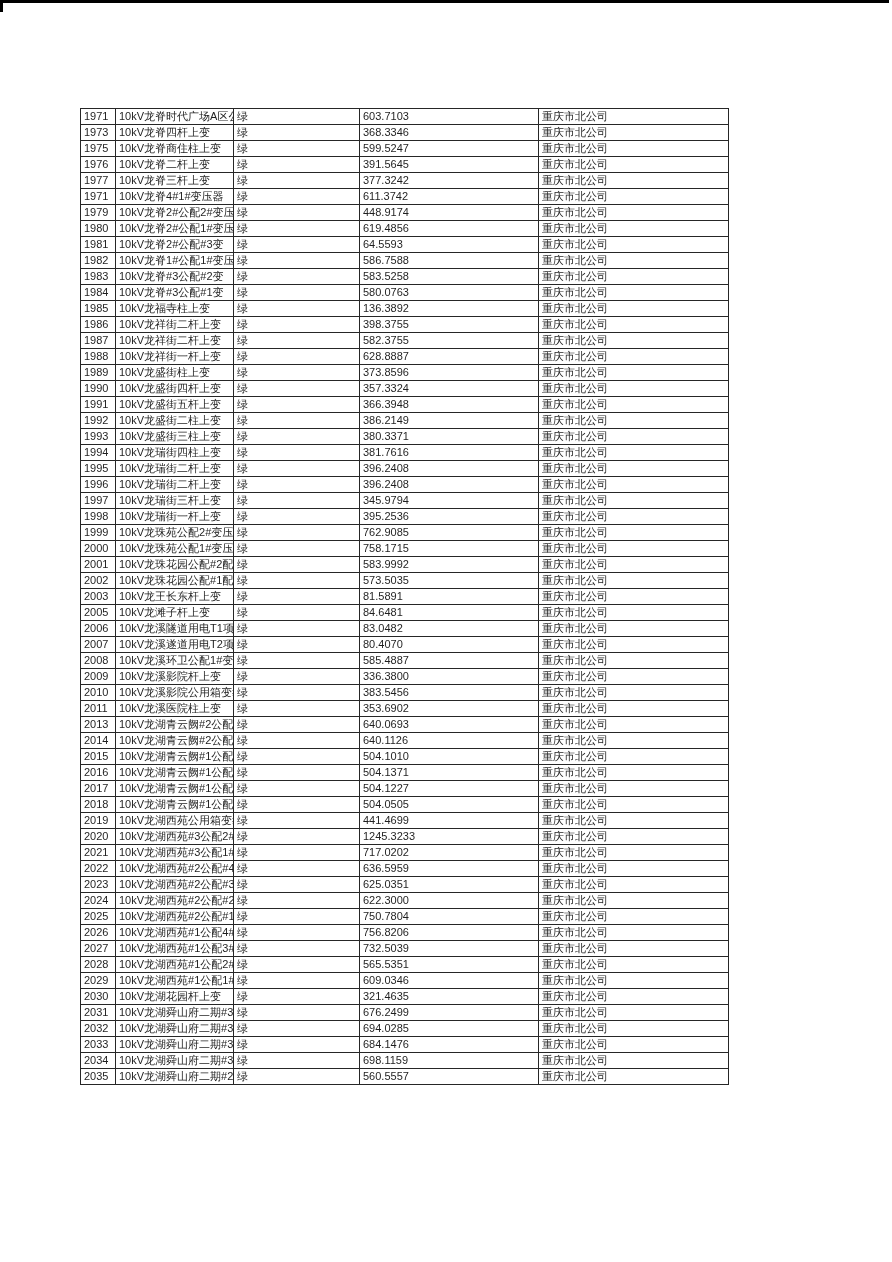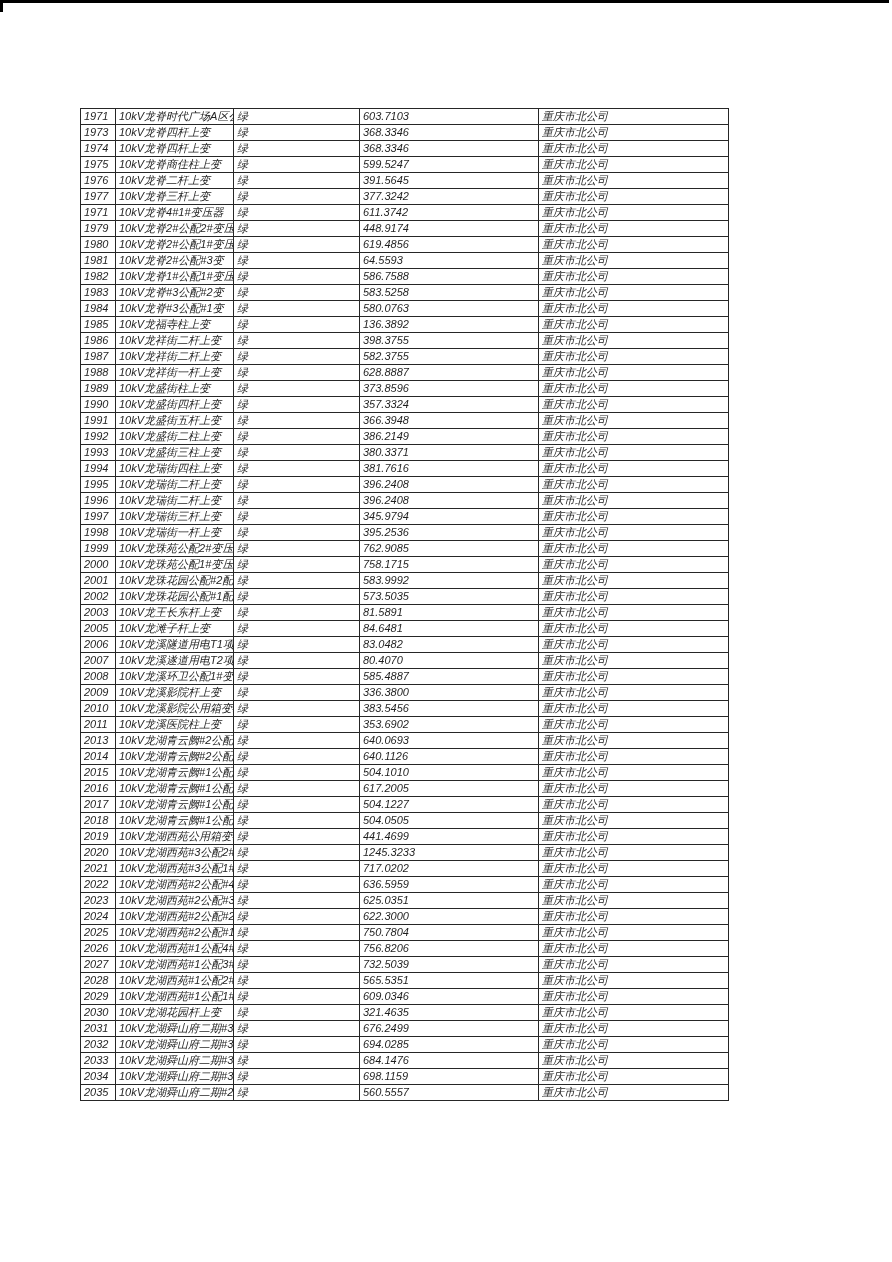--- a/index.html
+++ b/index.html
@@ -9,21 +9,20 @@
     width: 892px;
     height: 1262px;
     overflow: hidden;
     font-family: "Liberation Sans", "DejaVu Sans", sans-serif;
   }
   .page {
     position: relative;
     width: 892px;
     height: 1262px;
     background: #ffffff;
-    font-style: italic;
   }
   
   .top-edge {
     position: absolute;
     left: 0; top: 0;
     width: 889px; height: 3px;
     background: #000000;
   }
   .left-notch {
     position: absolute;
@@ -74,27 +73,20 @@
           <td class="c-company">重庆市北公司</td>
         </tr>
         <tr>
           <td class="c-id">1973</td>
           <td class="c-name">10kV龙脊四杆上变</td>
           <td class="c-status">绿</td>
           <td class="c-value">368.3346</td>
           <td class="c-company">重庆市北公司</td>
         </tr>
         <tr>
-          <td class="c-id">1974</td>
-          <td class="c-name">10kV龙脊四杆上变</td>
-          <td class="c-status">绿</td>
-          <td class="c-value">368.3346</td>
-          <td class="c-company">重庆市北公司</td>
-        </tr>
-        <tr>
           <td class="c-id">1975</td>
           <td class="c-name">10kV龙脊商住柱上变</td>
           <td class="c-status">绿</td>
           <td class="c-value">599.5247</td>
           <td class="c-company">重庆市北公司</td>
         </tr>
         <tr>
           <td class="c-id">1976</td>
           <td class="c-name">10kV龙脊二杆上变</td>
           <td class="c-status">绿</td>
@@ -357,21 +349,21 @@
           <td class="c-id">2015</td>
           <td class="c-name">10kV龙湖青云阙#1公配#3</td>
           <td class="c-status">绿</td>
           <td class="c-value">504.1010</td>
           <td class="c-company">重庆市北公司</td>
         </tr>
         <tr>
           <td class="c-id">2016</td>
           <td class="c-name">10kV龙湖青云阙#1公配#2</td>
           <td class="c-status">绿</td>
-          <td class="c-value">617.2005</td>
+          <td class="c-value">504.1371</td>
           <td class="c-company">重庆市北公司</td>
         </tr>
         <tr>
           <td class="c-id">2017</td>
           <td class="c-name">10kV龙湖青云阙#1公配#1</td>
           <td class="c-status">绿</td>
           <td class="c-value">504.1227</td>
           <td class="c-company">重庆市北公司</td>
         </tr>
         <tr>

